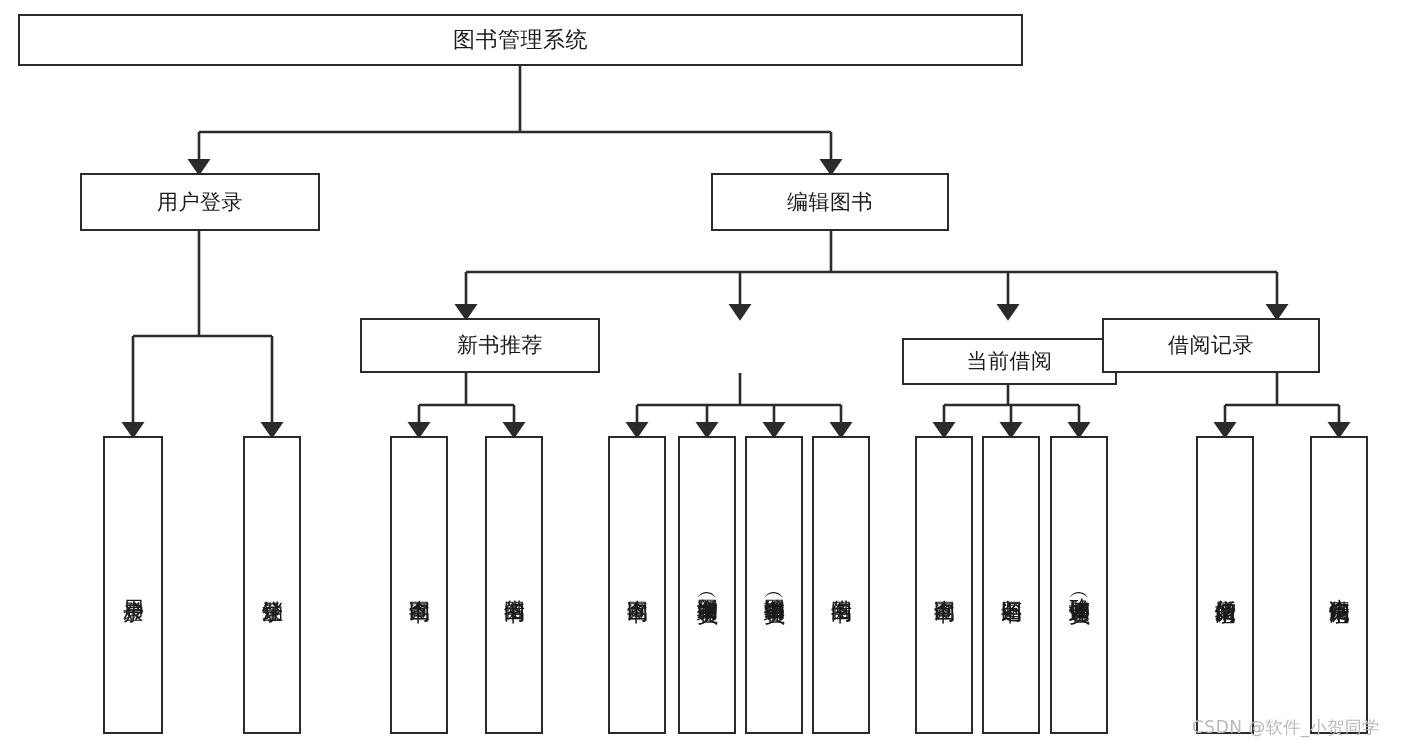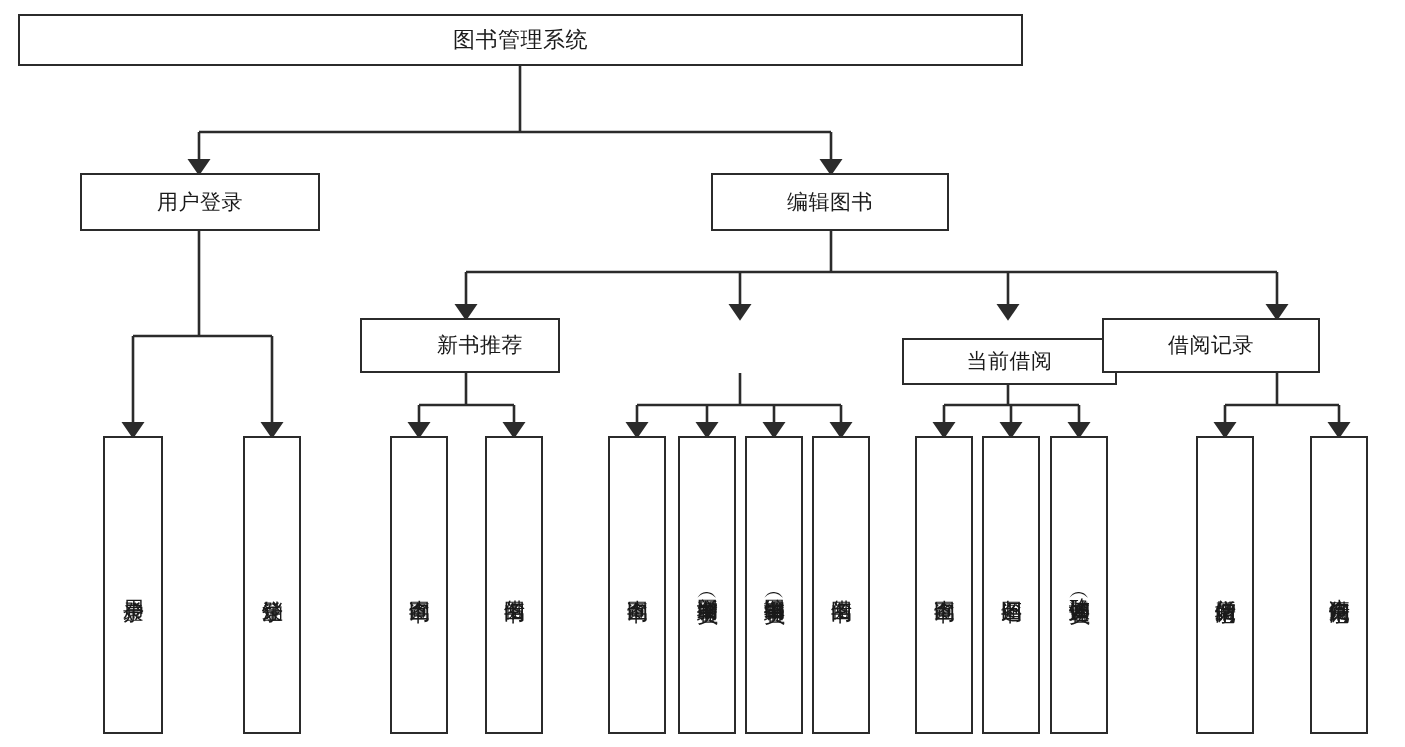--- a/index.html
+++ b/index.html
@@ -132,21 +132,21 @@
     <span class="node-label-h">图书管理系统</span>
   </div>
 
   <div class="node-box" style="left:80px; top:173px; width:240px; height:58px;">
     <span class="node-label-h">用户登录</span>
   </div>
   <div class="node-box" style="left:711px; top:173px; width:238px; height:58px;">
     <span class="node-label-h">编辑图书</span>
   </div>
 
-  <div class="node-box" style="left:360px; top:318px; width:200px; height:55px;padding-left:40px;">
+  <div class="node-box" style="left:360px; top:318px; width:240px; height:55px;padding-left:40px;">
     <span class="node-label-h">新书推荐</span>
   </div>
   <div class="node-box" style="left:902px; top:318px; width:215px; height:47px;margin-top:20px;">
     <span class="node-label-h">当前借阅</span>
   </div>
   <div class="node-box" style="left:1102px; top:318px; width:218px; height:55px;">
     <span class="node-label-h">借阅记录</span>
   </div>
 
   <div class="node-box" style="left:103px; top:436px; width:60px; height:298px;">
@@ -182,14 +182,15 @@
   <div class="node-box" style="left:1050px; top:436px; width:58px; height:298px;">
     <span class="node-label-v">确认归还（管理员）</span>
   </div>
   <div class="node-box" style="left:1196px; top:436px; width:58px; height:298px;">
     <span class="node-label-v">新增借阅记录</span>
   </div>
   <div class="node-box" style="left:1310px; top:436px; width:58px; height:298px;">
     <span class="node-label-v">查询借阅记录</span>
   </div>
 
+  <div class="watermark" style="left:1192px; top:716px;">CSDN @软件_小贺同学</div>
 
 </div>
 
 </body></html>

